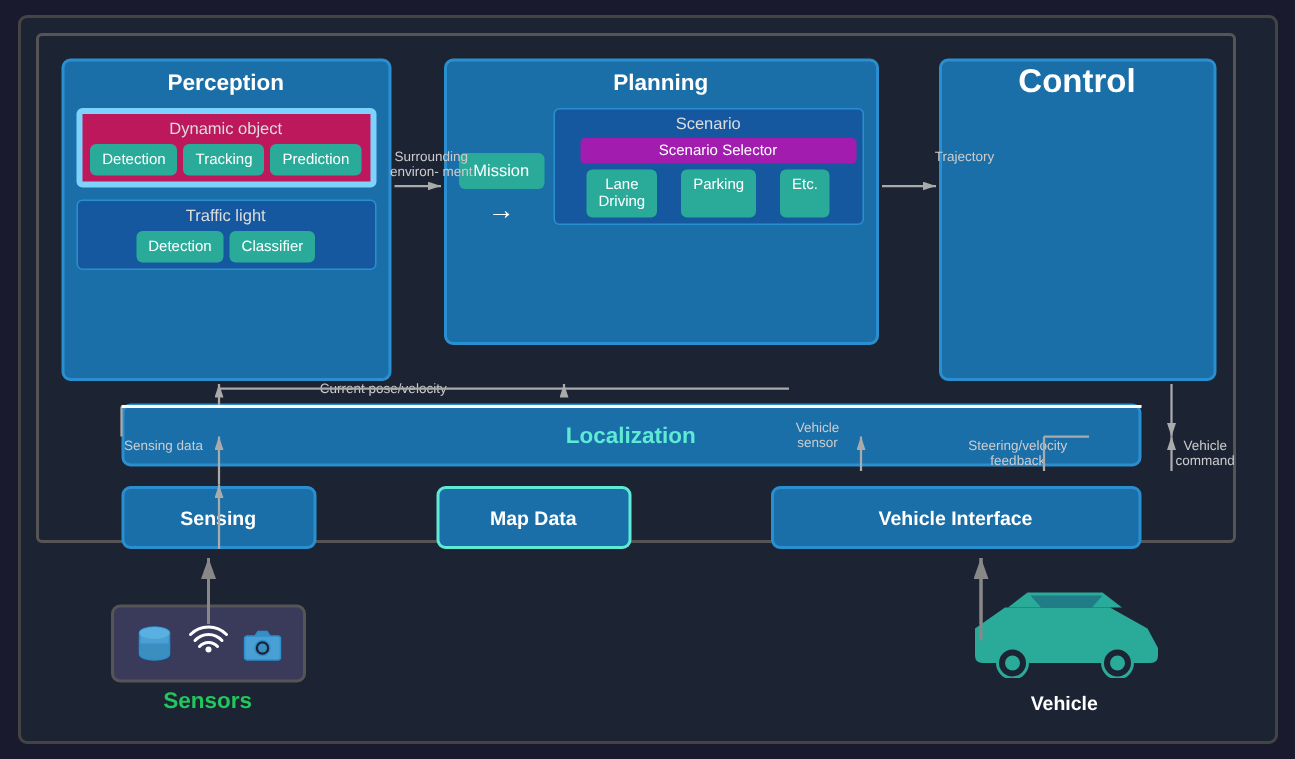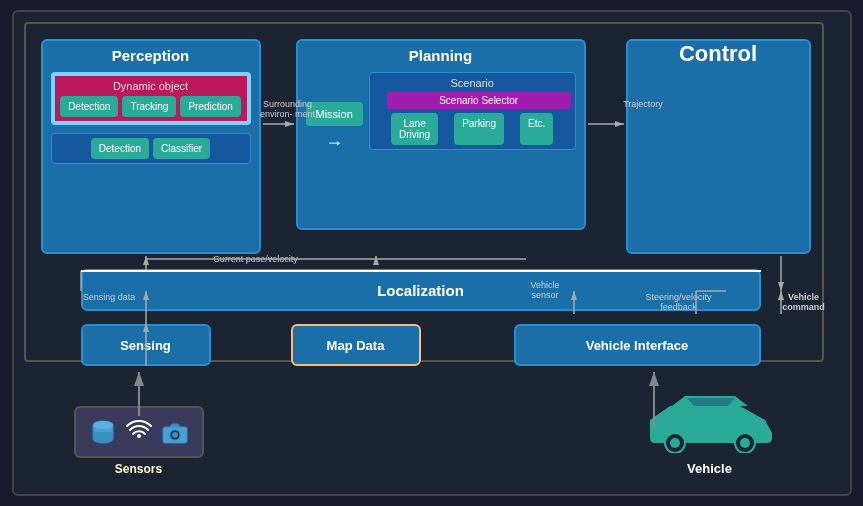--- a/index.html
+++ b/index.html
@@ -174,21 +174,21 @@
       width: 680px;
       height: 42px;
       background: #1a6fa8;
       border-radius: 6px;
       border: 2px solid #2a8fd0;
       display: flex;
       align-items: center;
       justify-content: center;
     }
     .localization-title {
-      color: #ffffff;
+      color: #5eead4;
       font-size: 15px;
       font-weight: bold;
     }
 
     
     .sensing-block {
       position: absolute;
       top: 300px;
       left: 55px;
       width: 130px;
@@ -201,21 +201,21 @@
       justify-content: center;
     }
     .map-data-block {
       position: absolute;
       top: 300px;
       left: 265px;
       width: 130px;
       height: 42px;
       background: #1a6fa8;
       border-radius: 6px;
-      border: 2px solid #fdba74;
+      border: 2px solid #5eead4;
       display: flex;
       align-items: center;
       justify-content: center;
     }
     .vehicle-interface-block {
       position: absolute;
       top: 300px;
       left: 488px;
       width: 247px;
       height: 42px;
@@ -287,20 +287,21 @@
       <div class="perception-title">Perception</div>
       <div class="dynamic-obj-box">
         <div class="dynamic-obj-title">Dynamic object</div>
         <div class="sub-boxes-row">
           <div class="sub-box">Detection</div>
           <div class="sub-box">Tracking</div>
           <div class="sub-box">Prediction</div>
         </div>
       </div>
       <div class="traffic-light-box">
+        <div class="traffic-light-title">Traffic light</div>
         <div class="sub-boxes-row">
           <div class="sub-box">Detection</div>
           <div class="sub-box">Classifier</div>
         </div>
       </div>
     </div>
 
     <div class="planning-block">
       <div class="planning-title">Planning</div>
       <div style="display:flex; align-items:flex-start; padding: 4px 8px; gap: 6px;">
@@ -338,21 +339,21 @@
 
     <div class="vehicle-interface-block">
       <div class="block-label">Vehicle Interface</div>
     </div>
 
     <div class="arrow-label" style="top:75px; left:232px; width:60px;">Surrounding environ- ment</div>
     <div class="arrow-label" style="top:230px; left:180px; width:100px;">Current pose/velocity</div>
     <div class="arrow-label" style="top:268px; left:56px; width:55px;">Sensing data</div>
     <div class="arrow-label" style="top:256px; left:492px; width:55px;">Vehicle sensor</div>
     <div class="arrow-label" style="top:268px; left:618px; width:70px;">Steering/velocity feedback</div>
-    <div class="arrow-label" style="top:268px; left:748px; width:60px;font-weight:bold;">Vehicle command</div>
+    <div class="arrow-label" style="top:268px; left:748px; width:60px;">Vehicle command</div>
     <div class="arrow-label" style="top:75px; left:590px; width:55px;">Trajectory</div>
 
     <svg class="arrows-svg">
 
       <defs>
         <marker id="arrowhead" markerWidth="6" markerHeight="4" refX="6" refY="2" orient="auto">
           <polygon points="0 0, 6 2, 0 4" fill="#aaa"></polygon>
         </marker>
         <marker id="arrowhead-white" markerWidth="6" markerHeight="4" refX="6" refY="2" orient="auto">
           <polygon points="0 0, 6 2, 0 4" fill="white"></polygon>
@@ -406,21 +407,21 @@
         <path d="M2 8 a17 17 0 0 1 24 0" stroke="white" stroke-width="2" fill="none" stroke-linecap="round"></path>
       </svg>
 
       <svg width="28" height="28" viewBox="0 0 28 28">
         <rect x="2" y="9" width="24" height="16" rx="2" fill="#4a9fd4" stroke="#2a8fd0" stroke-width="1"></rect>
         <circle cx="14" cy="17" r="5" fill="#1c2333" stroke="#2a8fd0" stroke-width="1"></circle>
         <circle cx="14" cy="17" r="3" fill="#3a8fc0"></circle>
         <path d="M9 9 l2-3 h6 l2 3" fill="#3a8fc0" stroke="#2a8fd0" stroke-width="1"></path>
       </svg>
     </div>
-    <div style="color:#fef9c3; font-size:12px; font-weight:bold;">Sensors</div>
+    <div style="color:#22c55e; font-size:15px; font-weight:bold;">Sensors</div>
   </div>
 
   <div class="vehicle-external">
     
     <svg width="140" height="65" viewBox="0 0 140 65">
 
       <path d="M10 45 L10 32 L30 18 L100 18 L125 32 L132 45 L132 50 Q132 55 127 55 L15 55 Q10 55 10 50 Z" fill="#2aab9a"></path>
 
       <path d="M32 18 L45 8 L95 8 L108 18 Z" fill="#2aab9a"></path>
 

